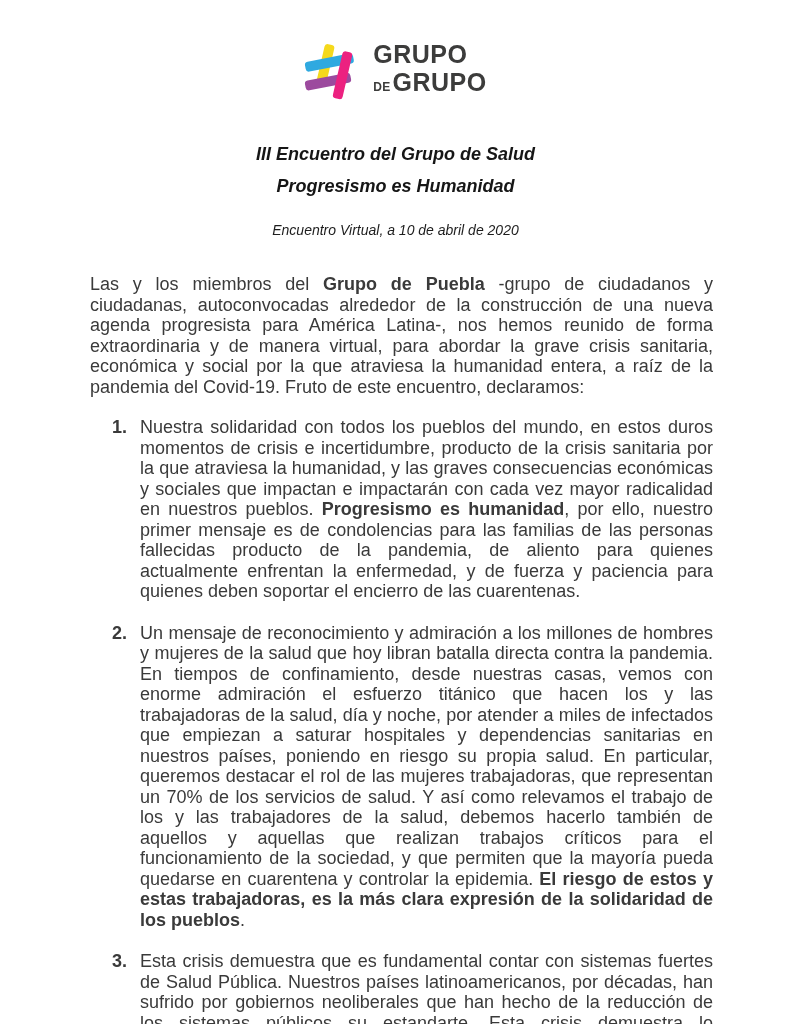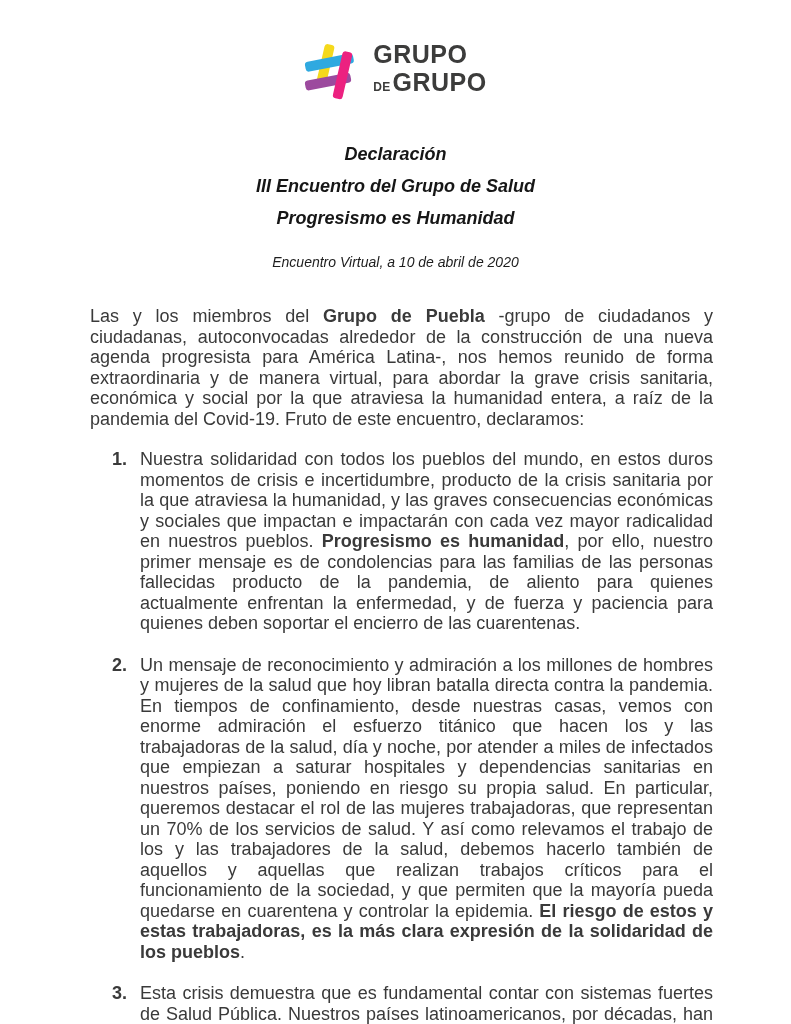--- a/index.html
+++ b/index.html
@@ -98,21 +98,20 @@
     <div class="logo-text">
       <span class="logo-word1">GRUPO</span>
       <span class="logo-line2">
         <span class="logo-word2-small">DE</span>
         <span class="logo-word2">GRUPO</span>
       </span>
     </div>
   </header>
 
   <section class="titles">
-    <h1>Declaración</h1>
     <h1>III Encuentro del Grupo de Salud</h1>
     <h1>Progresismo es Humanidad</h1>
     <p class="subtitle">Encuentro Virtual, a 10 de abril de 2020</p>
   </section>
 
   <section class="doc-body">
 
     <p class="intro"><span>Las y los miembros del </span><span class="b">Grupo de Puebla</span><span> -grupo de ciudadanos y ciudadanas, autoconvocadas alrededor de la construcción de una nueva agenda progresista para América Latina-, nos hemos reunido de forma extraordinaria y de manera virtual, para abordar la grave crisis sanitaria, económica y social por la que atraviesa la humanidad entera, a raíz de la pandemia del Covid-19. Fruto de este encuentro, declaramos:</span></p>
 
     <div class="decl-list">

